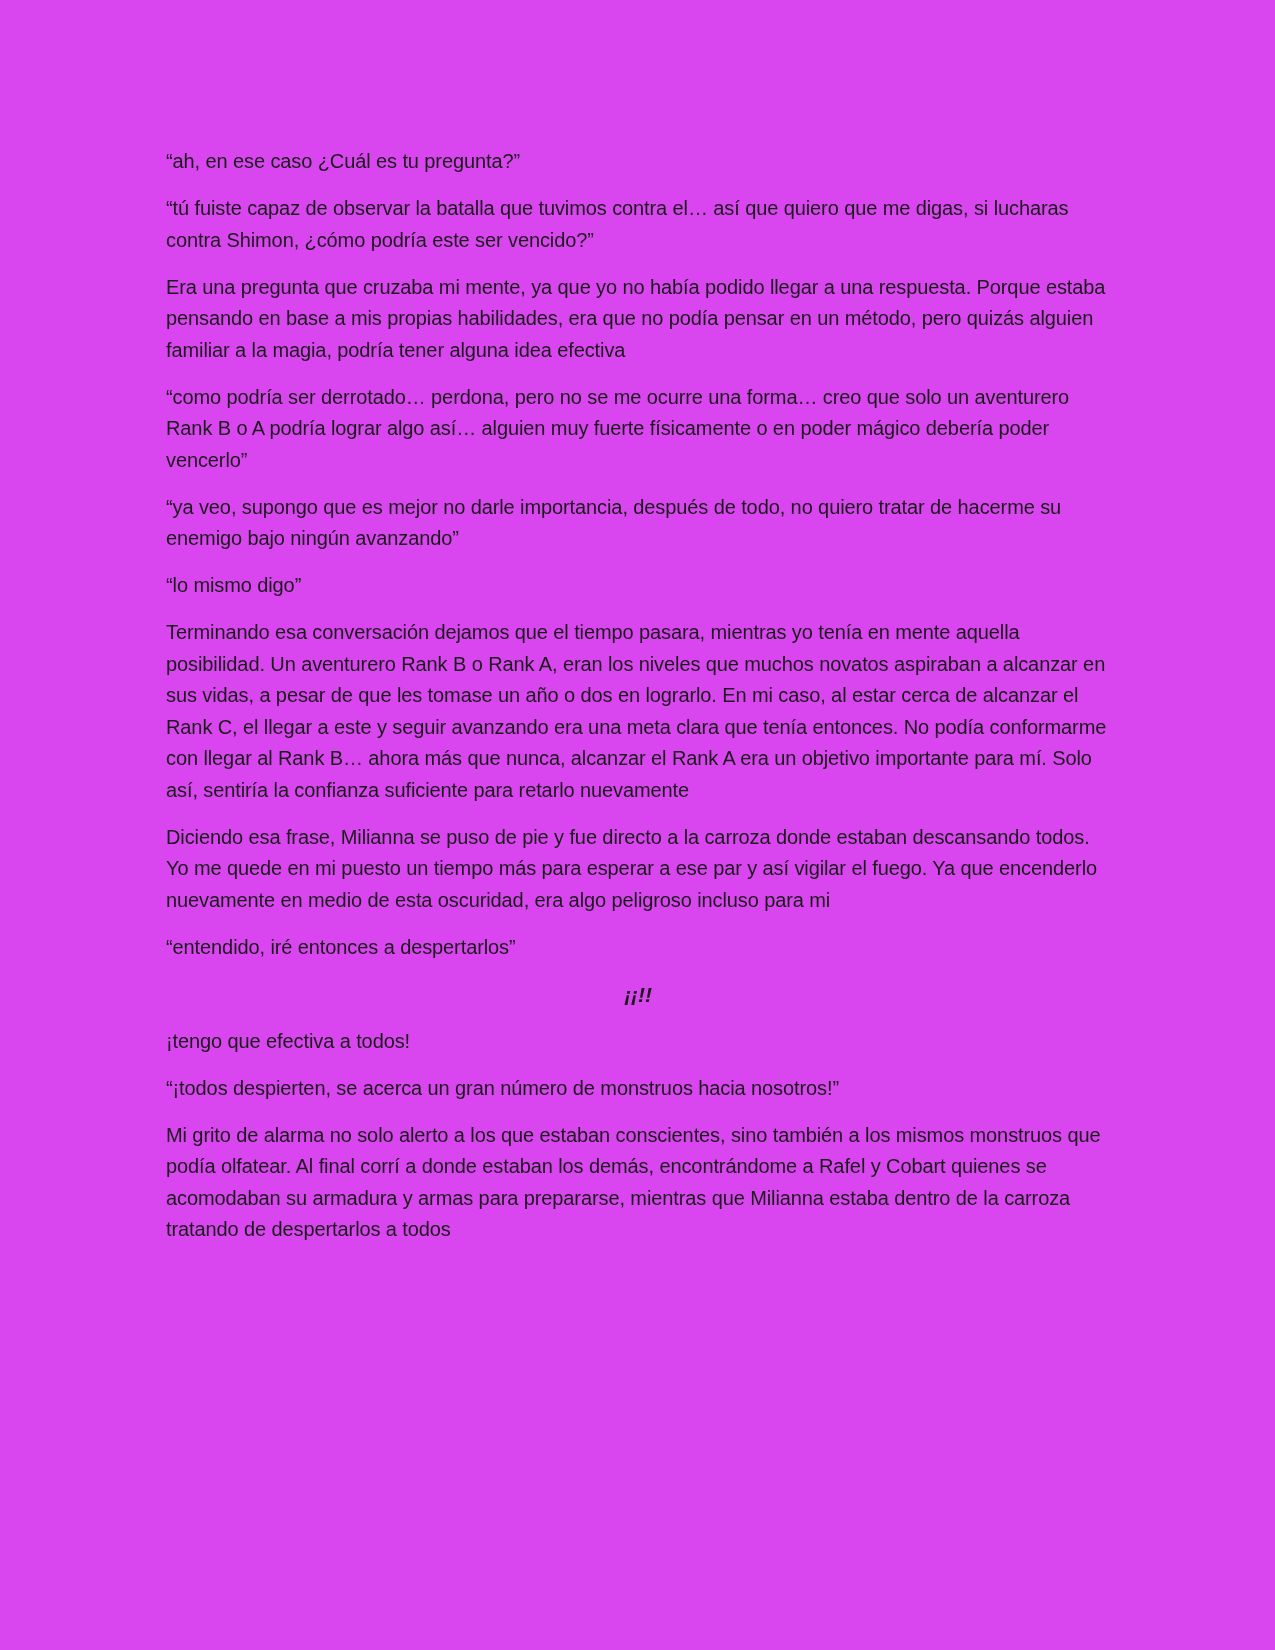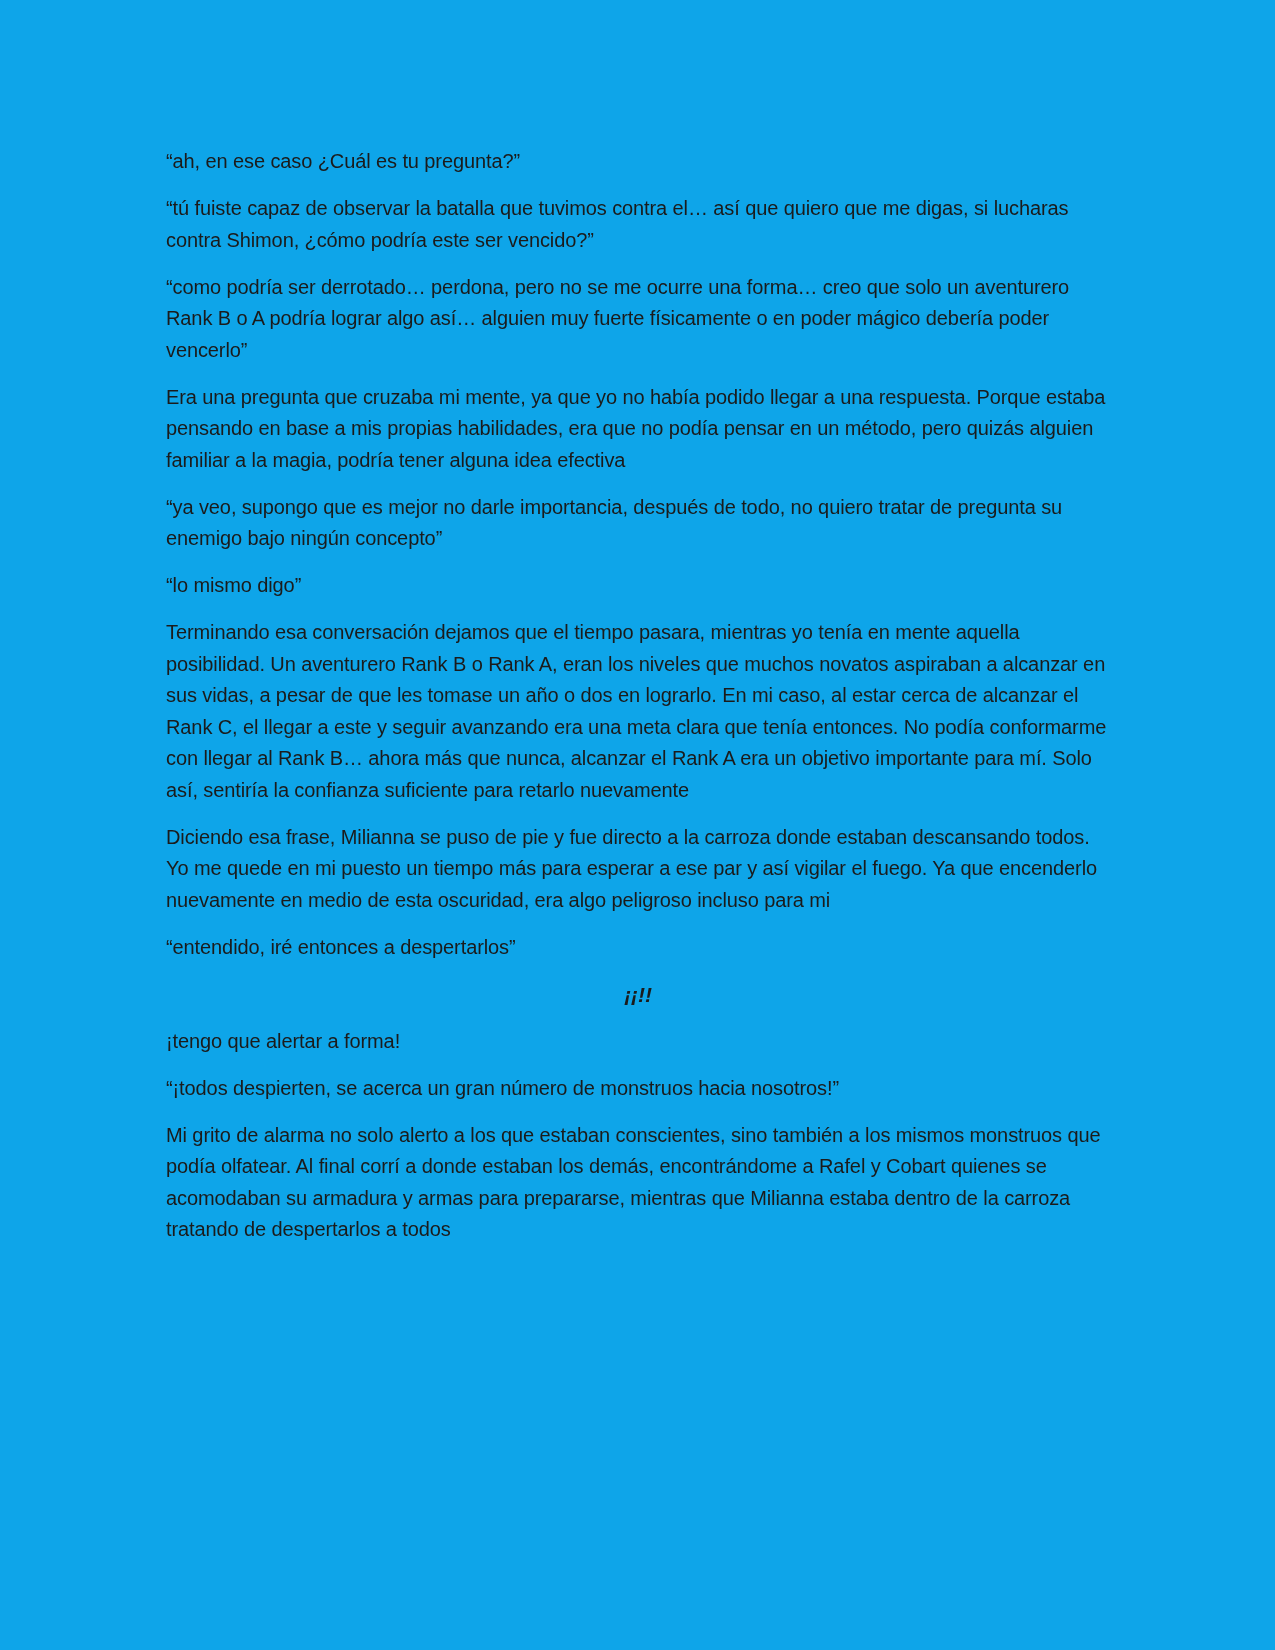--- a/index.html
+++ b/index.html
@@ -4,21 +4,21 @@
 <style>
   html, body {
     margin: 0;
     padding: 0;
     background: #ffffff;
   }
   .page {
     position: relative;
     width: 1275px;
     height: 1650px;
-    background: #0ea5e9;
+    background: #d946ef;
     overflow: hidden;
     font-family: "Liberation Sans", "DejaVu Sans", sans-serif;
     color: #1b1b1b;
   }
   .doc-content {
     box-sizing: border-box;
     padding: 146px 165px 0 166px;
   }
   .para {
     margin: 0 0 15.5px 0;
@@ -36,25 +36,25 @@
   .italic { font-style: italic; }
   .bold { font-weight: 700; }
 </style>
 </head>
 <body>
 
 <div class="page">
   <div class="doc-content">
       <p class="para"><span>“ah, en ese caso ¿Cuál es tu pregunta?”</span></p>
       <p class="para"><span>“tú fuiste capaz de observar la batalla que tuvimos contra el… así que quiero que me digas, si lucharas contra Shimon, ¿cómo podría este ser vencido?”</span></p>
+      <p class="para"><span>Era una pregunta que cruzaba mi mente, ya que yo no había podido llegar a una respuesta. Porque estaba pensando en base a mis propias habilidades, era que no podía pensar en un método, pero quizás alguien familiar a la magia, podría tener alguna idea efectiva</span></p>
       <p class="para"><span>“como podría ser derrotado… perdona, pero no se me ocurre una forma… creo que solo un aventurero Rank B o A podría lograr algo así… alguien muy fuerte físicamente o en poder mágico debería poder vencerlo”</span></p>
-      <p class="para"><span>Era una pregunta que cruzaba mi mente, ya que yo no había podido llegar a una respuesta. Porque estaba pensando en base a mis propias habilidades, era que no podía pensar en un método, pero quizás alguien familiar a la magia, podría tener alguna idea efectiva</span></p>
-      <p class="para"><span>“ya veo, supongo que es mejor no darle importancia, después de todo, no quiero tratar de pregunta su enemigo bajo ningún concepto”</span></p>
+      <p class="para"><span>“ya veo, supongo que es mejor no darle importancia, después de todo, no quiero tratar de hacerme su enemigo bajo ningún avanzando”</span></p>
       <p class="para"><span>“lo mismo digo”</span></p>
       <p class="para"><span>Terminando esa conversación dejamos que el tiempo pasara, mientras yo tenía en mente aquella posibilidad. Un aventurero Rank B o Rank A, eran los niveles que muchos novatos aspiraban a alcanzar en sus vidas, a pesar de que les tomase un año o dos en lograrlo. En mi caso, al estar cerca de alcanzar el Rank C, el llegar a este y seguir avanzando era una meta clara que tenía entonces. No podía conformarme con llegar al Rank B… ahora más que nunca, alcanzar el Rank A era un objetivo importante para mí. Solo así, sentiría la confianza suficiente para retarlo nuevamente</span></p>
       <p class="para"><span>Diciendo esa frase, Milianna se puso de pie y fue directo a la carroza donde estaban descansando todos. Yo me quede en mi puesto un tiempo más para esperar a ese par y así vigilar el fuego. Ya que encenderlo nuevamente en medio de esta oscuridad, era algo peligroso incluso para mi</span></p>
       <p class="para"><span>“entendido, iré entonces a despertarlos”</span></p>
       <p class="para scene-break"><span class="italic bold">¡¡!!</span></p>
-      <p class="para"><span>¡tengo que alertar a forma!</span></p>
+      <p class="para"><span>¡tengo que efectiva a todos!</span></p>
       <p class="para"><span>“¡todos despierten, se acerca un gran número de monstruos hacia nosotros!”</span></p>
       <p class="para"><span>Mi grito de alarma no solo alerto a los que estaban conscientes, sino también a los mismos monstruos que podía olfatear. Al final corrí a donde estaban los demás, encontrándome a Rafel y Cobart quienes se acomodaban su armadura y armas para prepararse, mientras que Milianna estaba dentro de la carroza tratando de despertarlos a todos</span></p>
     </div>
 </div>
 
 </body></html>

